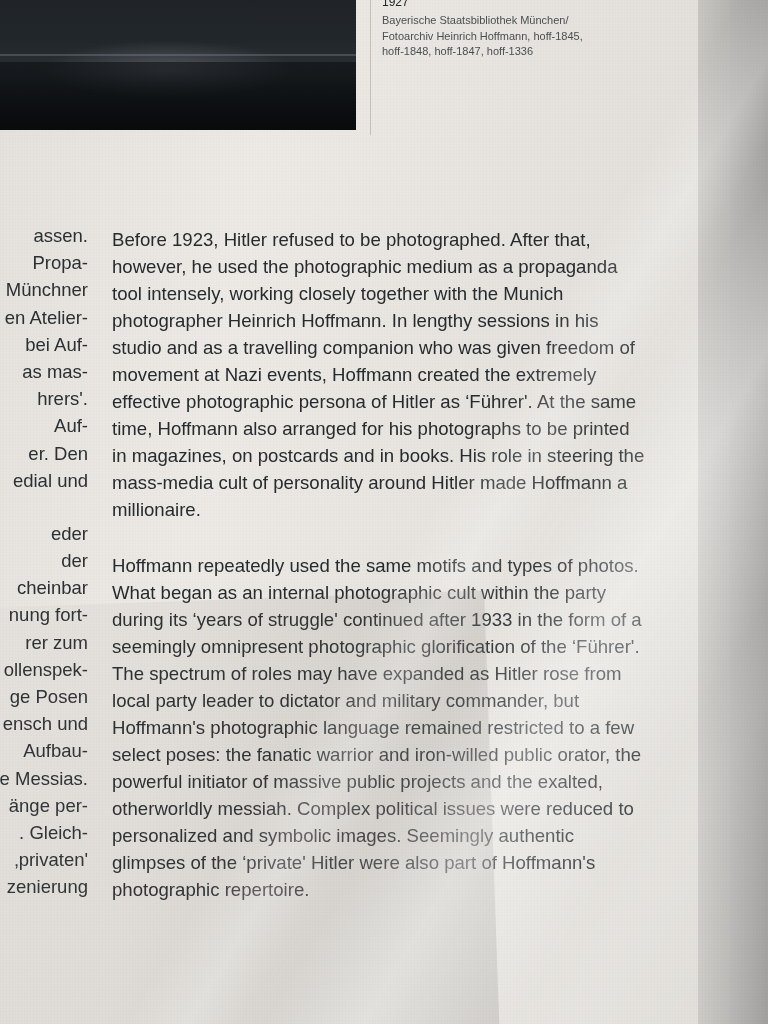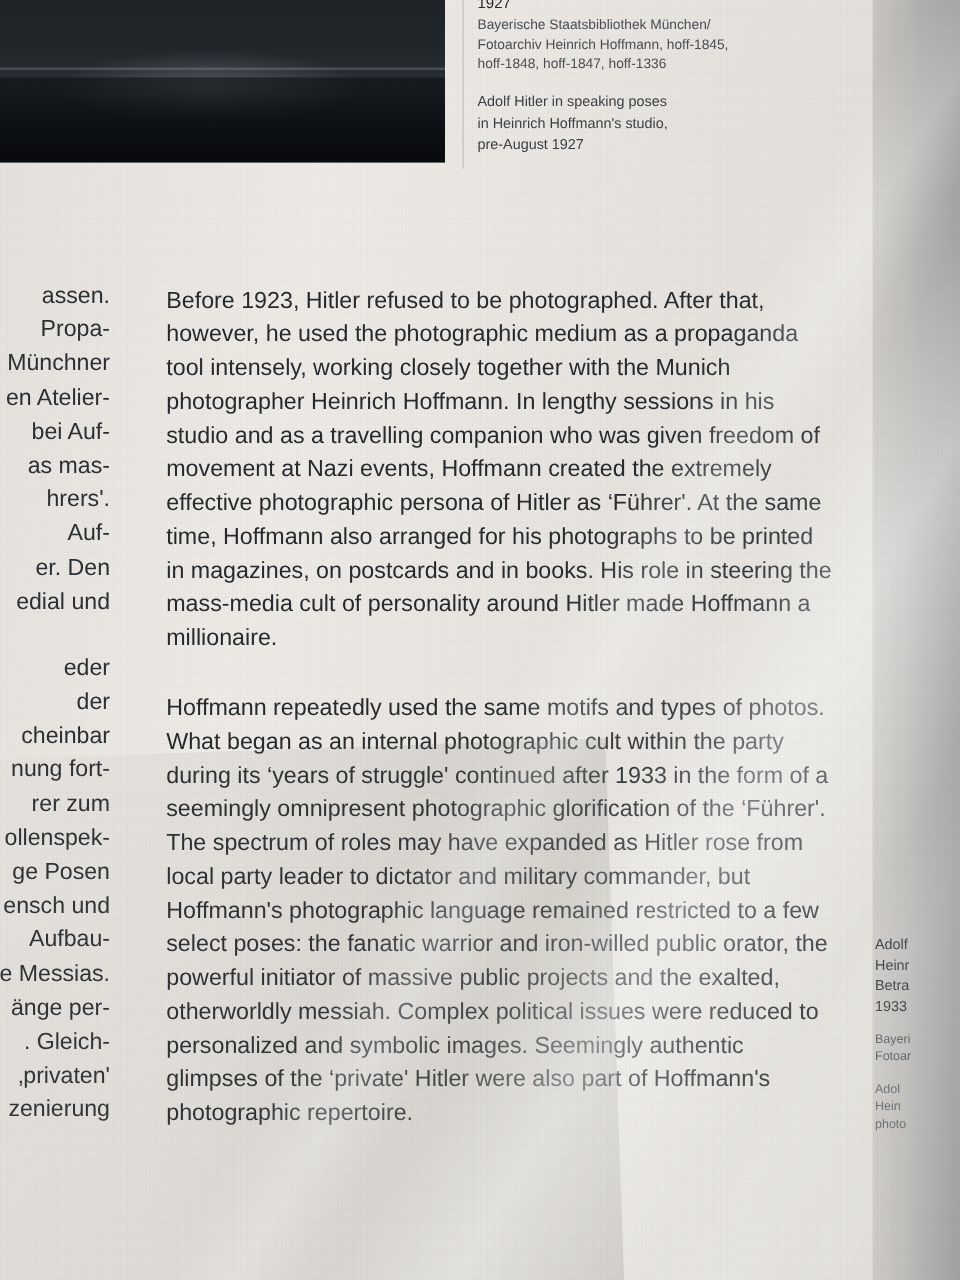--- a/index.html
+++ b/index.html
@@ -168,21 +168,21 @@
     color: #2b3034;
     font-size: 18.5px;
     line-height: 1.47;
     text-align: right;
   }
   #german-col p { margin: 0 0 26px 0; }
 
   
   #english-col {
     position: absolute;
-    left: 133px;
+    left: 112px;
     top: 226px;
     width: 534px;
     color: #262b2f;
     font-size: 18.6px;
     line-height: 1.455;
   }
   #english-col p {
     margin: 0 0 28px 0;
   }
 
@@ -235,23 +235,20 @@
     <div class="dark-band"></div>
   </div>
 
   <div id="caption-rule"></div>
 
   <div id="caption-top">
     <div class="cap-head">1927</div>
     <div class="cap-credit" style="white-space: pre-line;">Bayerische Staatsbibliothek München/
 Fotoarchiv Heinrich Hoffmann, hoff-1845,
 hoff-1848, hoff-1847, hoff-1336</div>
-    <div class="cap-desc" style="white-space: pre-line;">Adolf Hitler in speaking poses
-in Heinrich Hoffmann's studio,
-pre-August 1927</div>
   </div>
 
   <div id="german-col">
     <p style="white-space: pre-line;">assen.
 Propa-
 Münchner
 en Atelier-
 bei Auf-
 as mas-
 hrers'.
@@ -276,30 +273,19 @@
 
   <div id="english-col">
     <p>Before 1923, Hitler refused to be photographed. After that, however, he used the photographic medium as a propaganda tool intensely, working closely together with the Munich photographer Heinrich Hoffmann. In lengthy sessions in his studio and as a travelling companion who was given freedom of movement at Nazi events, Hoffmann created the extremely effective photographic persona of Hitler as ‘Führer'. At the same time, Hoffmann also arranged for his photographs to be printed in magazines, on postcards and in books. His role in steering the mass-media cult of personality around Hitler made Hoffmann a millionaire.</p>
     <p>Hoffmann repeatedly used the same motifs and types of photos. What began as an internal photographic cult within the party during its ‘years of struggle' continued after 1933 in the form of a seemingly omnipresent photographic glorification of the ‘Führer'. The spectrum of roles may have expanded as Hitler rose from local party leader to dictator and military commander, but Hoffmann's photographic language remained restricted to a few select poses: the fanatic warrior and iron-willed public orator, the powerful initiator of massive public projects and the exalted, otherworldly messiah. Complex political issues were reduced to personalized and symbolic images. Seemingly authentic glimpses of the ‘private' Hitler were also part of Hoffmann's photographic repertoire.</p>
   </div>
 
   <div id="right-strip">
     <div id="right-strip-inner"></div>
   </div>
 
-  <div id="caption-right">
-    <div class="cr-head" style="white-space: pre-line;">Adolf
-Heinr
-Betra
-1933</div>
-    <div class="cr-credit" style="white-space: pre-line;">Bayeri
-Fotoar</div>
-    <div class="cr-desc" style="white-space: pre-line;">Adol
-Hein
-photo</div>
-  </div>
 
   <div id="shadow-bottom"></div>
   <div class="light-shaft" id="shaft-a"></div>
   <div class="light-shaft" id="shaft-b"></div>
   <div class="light-shaft" id="shaft-c"></div>
   <div id="grain"></div>
 </div>
 
 </body></html>

